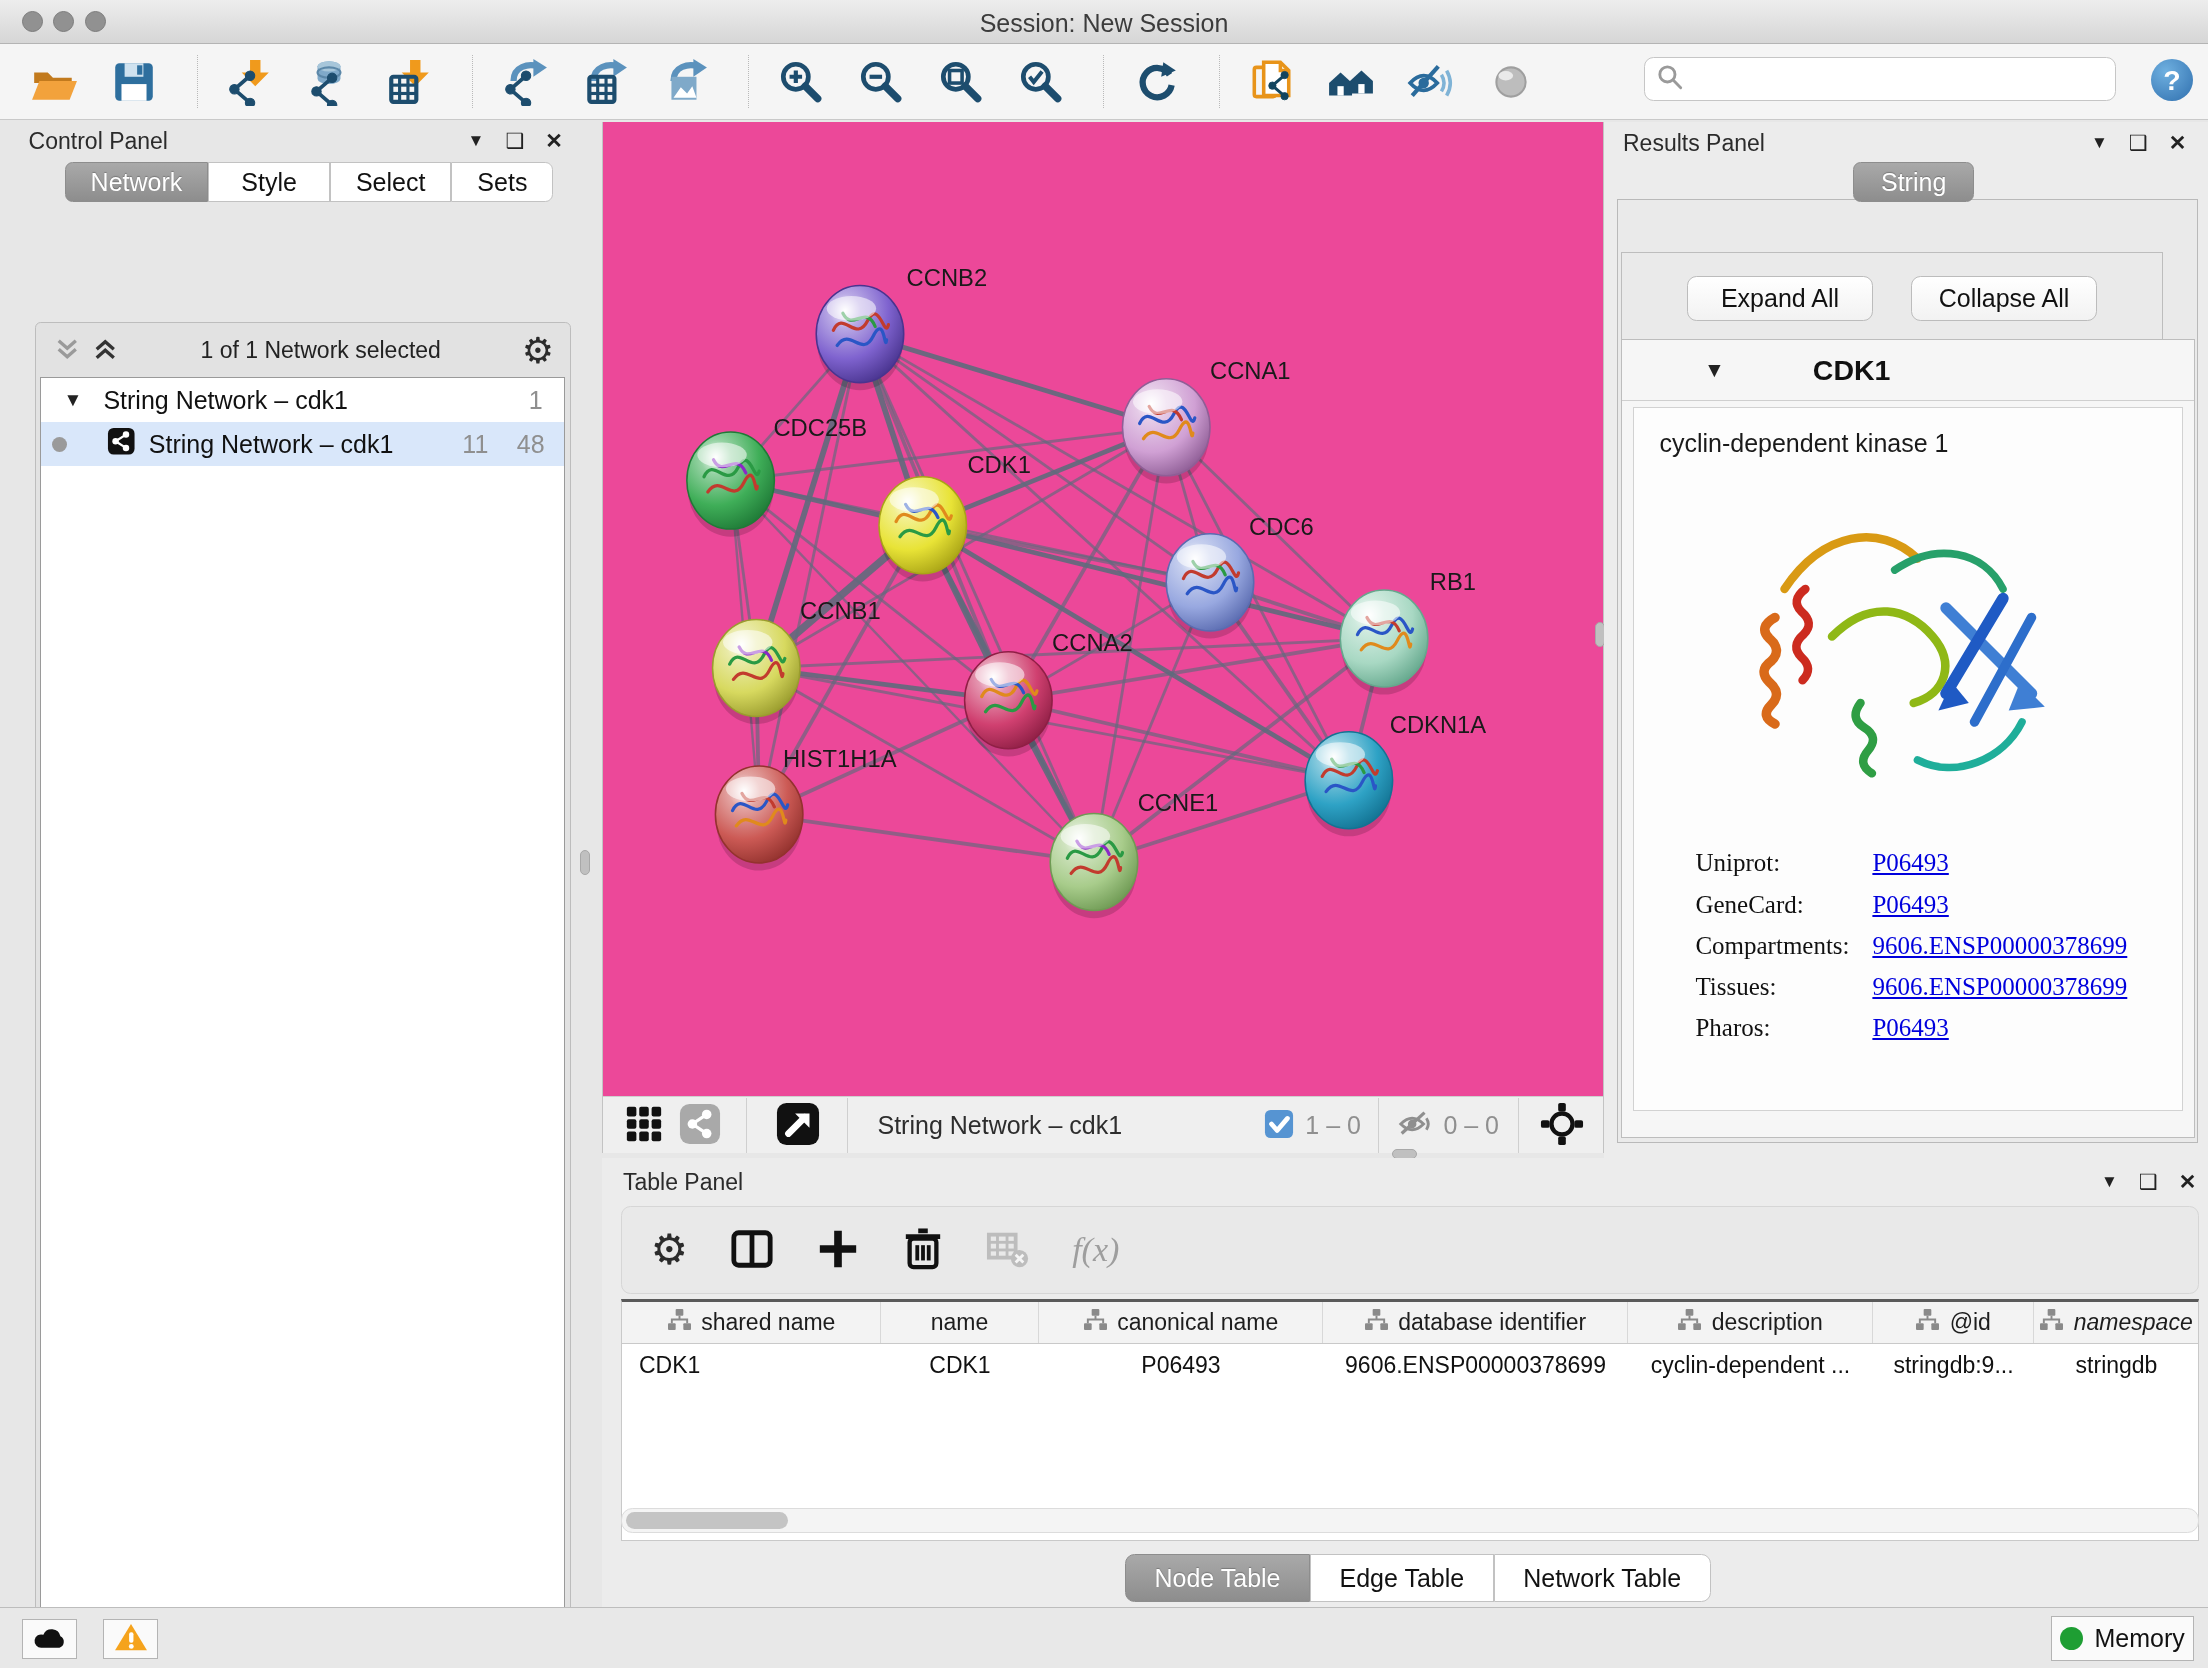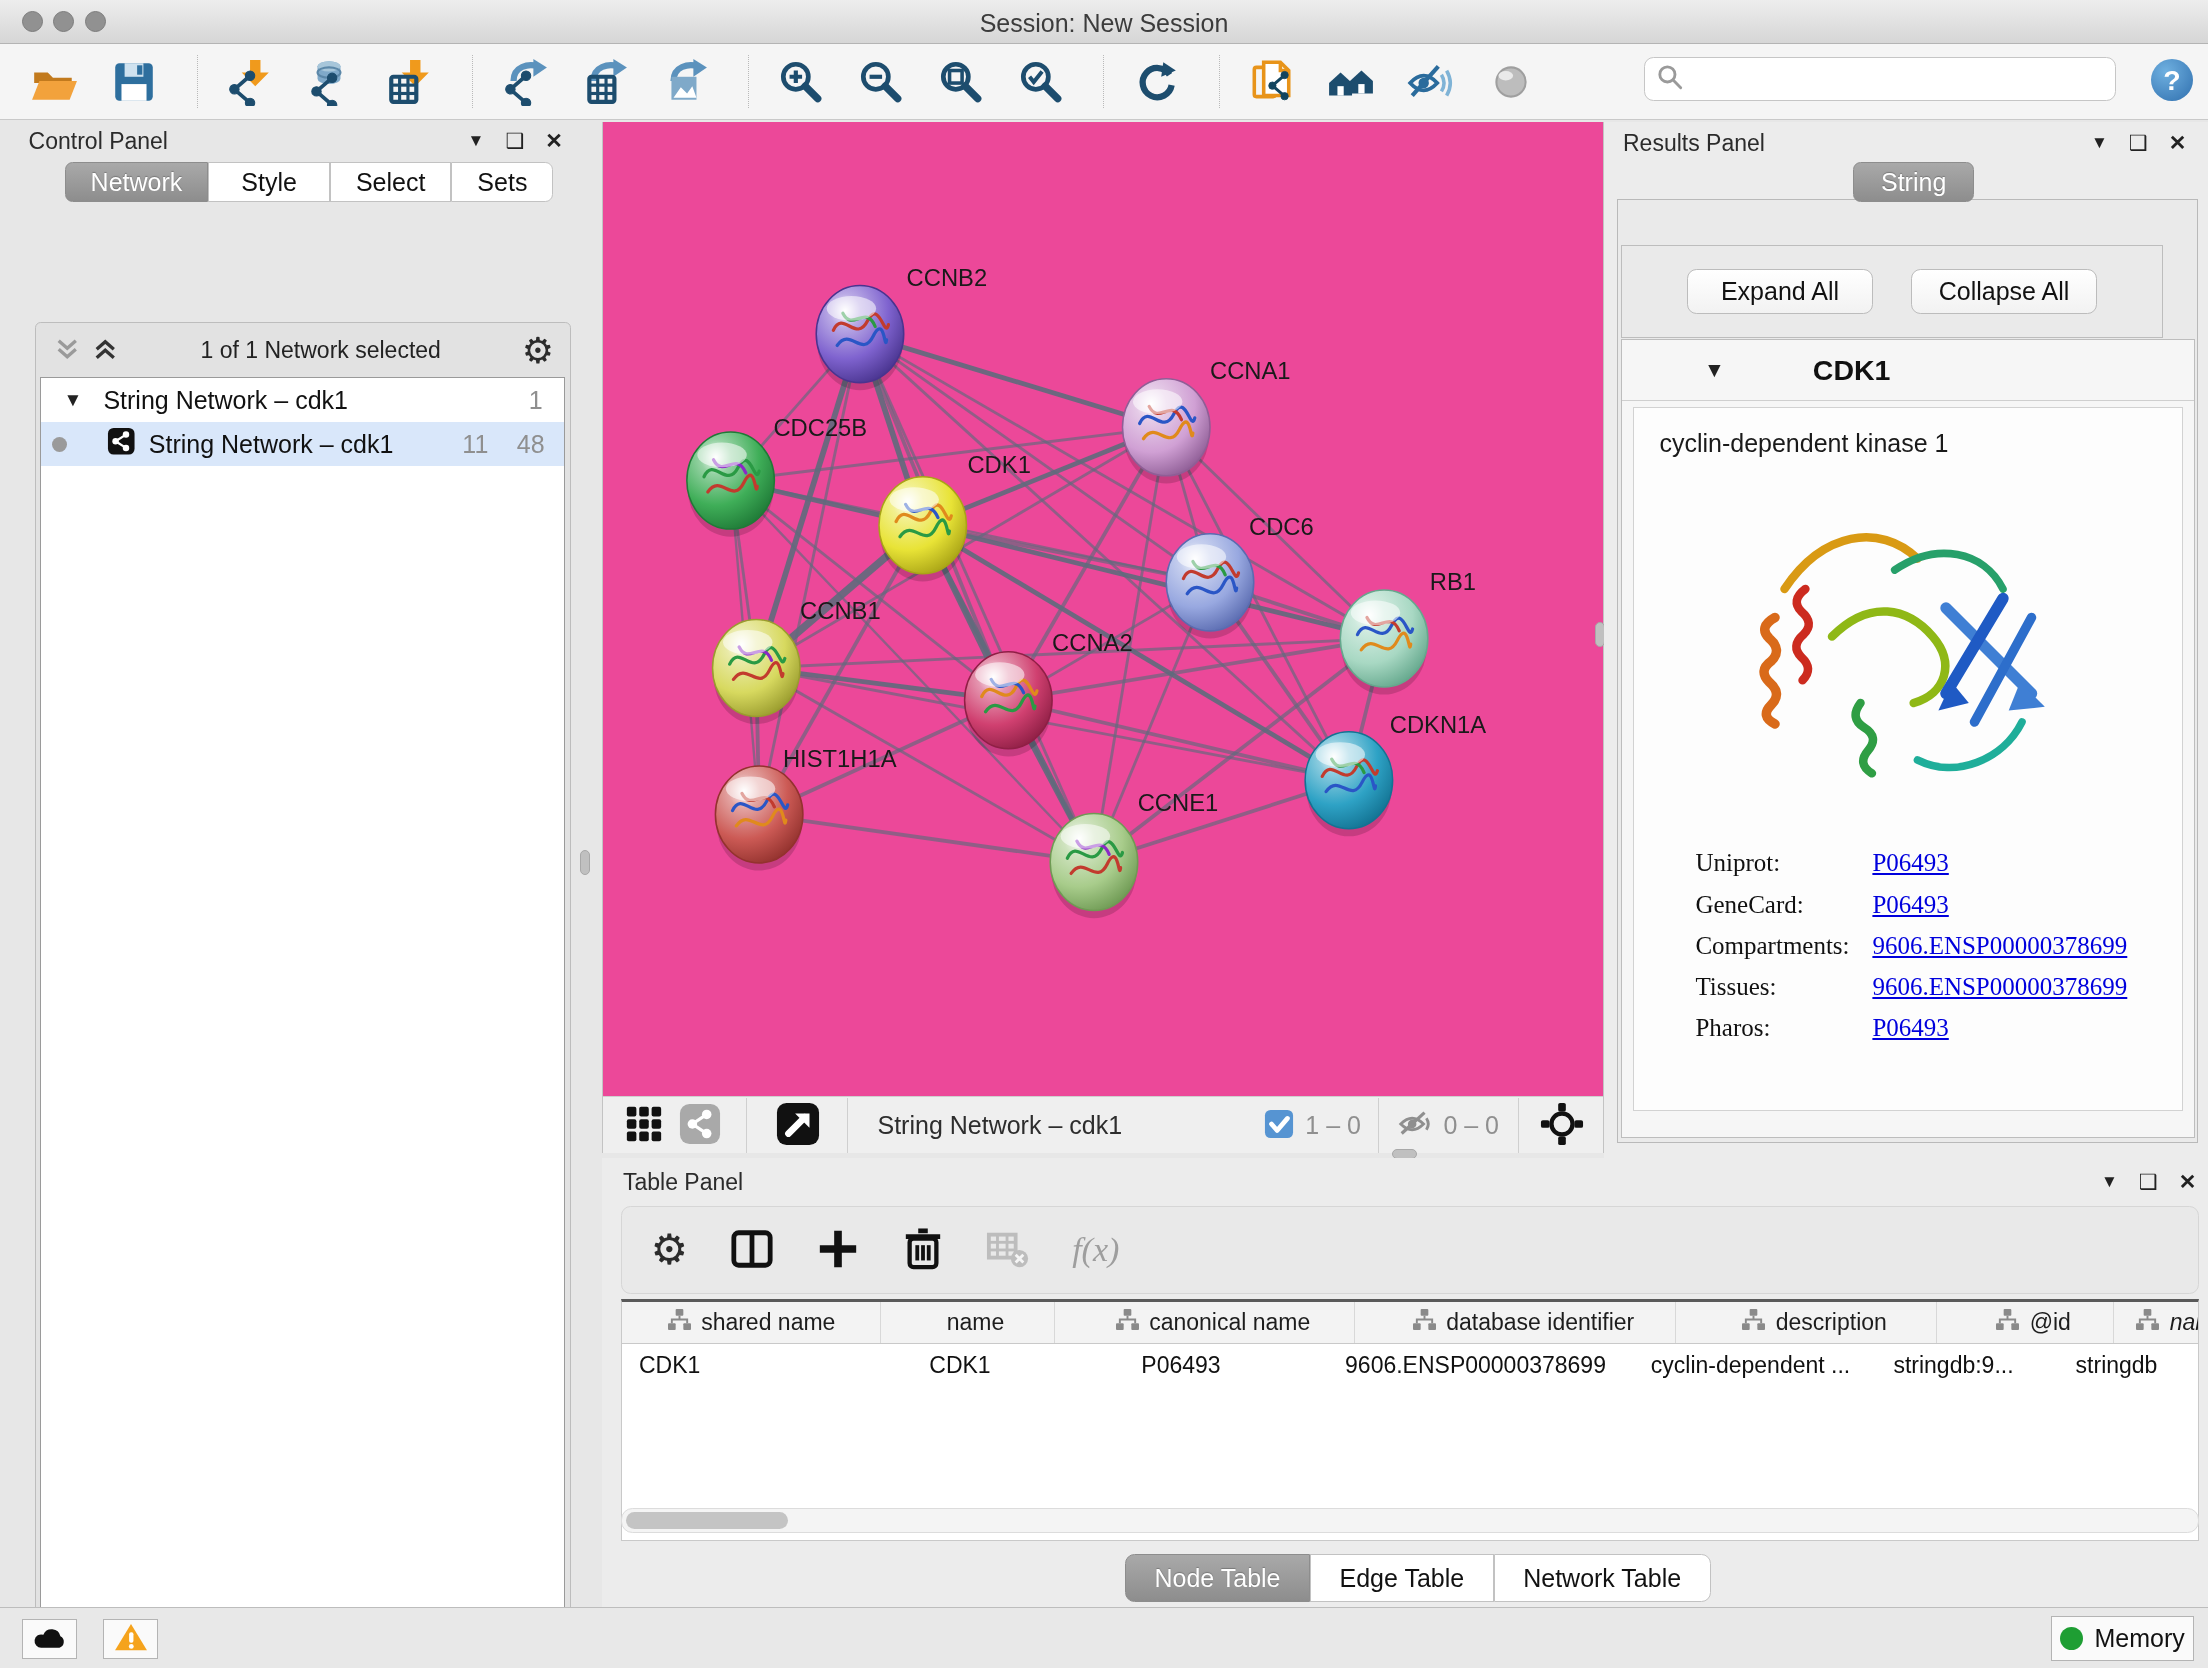--- a/index.html
+++ b/index.html
@@ -45,37 +45,37 @@
   #network-panel { left:602px; top:122px; width:1002px; height:1031px; background:#ec4899;
     border-left:1px solid #c3c3c3; border-right:1px solid #c3c3c3; }
   #view-toolbar { left:0px; top:974px; width:1000px; height:57px; background:#efefef;
     border-top:1px solid #cfcfcf; display:flex; align-items:center; }
   .vt-sep { width:0; height:55px; border-left:1px solid #cfcfcf; }
   .splitter-dot { background:#c0c0c0; border:1px solid #a8a8a8; border-radius:9.5px; }
 
   
   #results-panel { left:1604px; top:122px; width:605px; height:1037px; background:#ececec; }
   #rp-outer { left:13.3px; top:77px; width:581px; height:944px; border:1px solid #b9b9b9; background:#eaeaea; }
-  #rp-buttons { left:17px; top:123px; width:542px; height:93px; border:1px solid #bdbdbd; background:#eaeaea;
+  #rp-buttons { left:17px; top:130px; width:542px; height:93px; border:1px solid #bdbdbd; background:#eaeaea;
     display:flex; align-items:center; justify-content:center; gap:38px; }
   .rp-btn { min-width:186px; height:45px; background:linear-gradient(#ffffff,#f2f2f2); border:1px solid #bcbcbc;
     border-radius:9.5px; font-size:25px; color:#111; display:inline-flex; align-items:center; justify-content:center; padding:0 21px; }
   #rp-section { left:17px; top:217px; width:574px; height:799px; border:1px solid #bdbdbd; background:#f6f6f6; }
   #rp-sec-head { height:61px; display:flex; align-items:center; border-bottom:1px solid #cfcfcf; }
   #rp-content { position:absolute; left:11.4px; top:67px; width:550px; height:704px; background:#fdfdfd; border:1px solid #d2d2d2; }
   .xl-row { display:flex; font-family:"Liberation Serif", serif; font-size:25px; margin:13.3px 0 0 61px; }
   .xl-label { width:177px; color:#111; }
   .xl-link { color:#0000dd; text-decoration:underline; }
 
   
   #table-panel { left:602px; top:1158px; width:1606px; height:449px; background:#ececec; }
   #tp-toolbar { left:19px; top:48px; width:1578px; height:88px; background:#e9e9e9; border:1px solid #d6d6d6;
     border-radius:9.5px; display:flex; align-items:center; padding-left:28.5px; gap:42px; }
   #tbl { left:19px; top:141px; width:1578px; height:242px; background:#fff; border:1px solid #c9c9c9; border-top:3.8px solid #5a5a5a; overflow:hidden; }
-  #tbl-head { display:flex; height:42px; background:#f3f3f3; border-bottom:1px solid #c9c9c9;gap:16px; }
+  #tbl-head { display:flex; height:42px; background:#f3f3f3; border-bottom:1px solid #c9c9c9; }
   .th { display:flex; align-items:center; justify-content:center; gap:9.5px; font-size:23px; color:#1d1d1d;
     border-right:1px solid #d8d8d8; overflow:hidden; white-space:nowrap; flex:0 0 auto; }
   #tbl-row { display:flex; height:42px; }
   .td { font-size:23px; color:#111; display:flex; align-items:center; justify-content:center;
     overflow:hidden; white-space:nowrap; flex:0 0 auto; }
   #hscroll { left:19px; top:350px; width:1578px; height:25px; background:#f4f4f4; border:1px solid #dcdcdc; border-radius:11.4px; }
   #hthumb { left:3.8px; top:2.9px; width:162px; height:17px; background:#c4c4c4; border-radius:8.6px; }
   #table-tabs { left:523px; top:396px; display:flex; }
   #table-tabs .tab { padding:0 28.5px; height:48px; }
   #table-tabs .tab:first-child { border-radius:9.5px 0 0 9.5px; }

